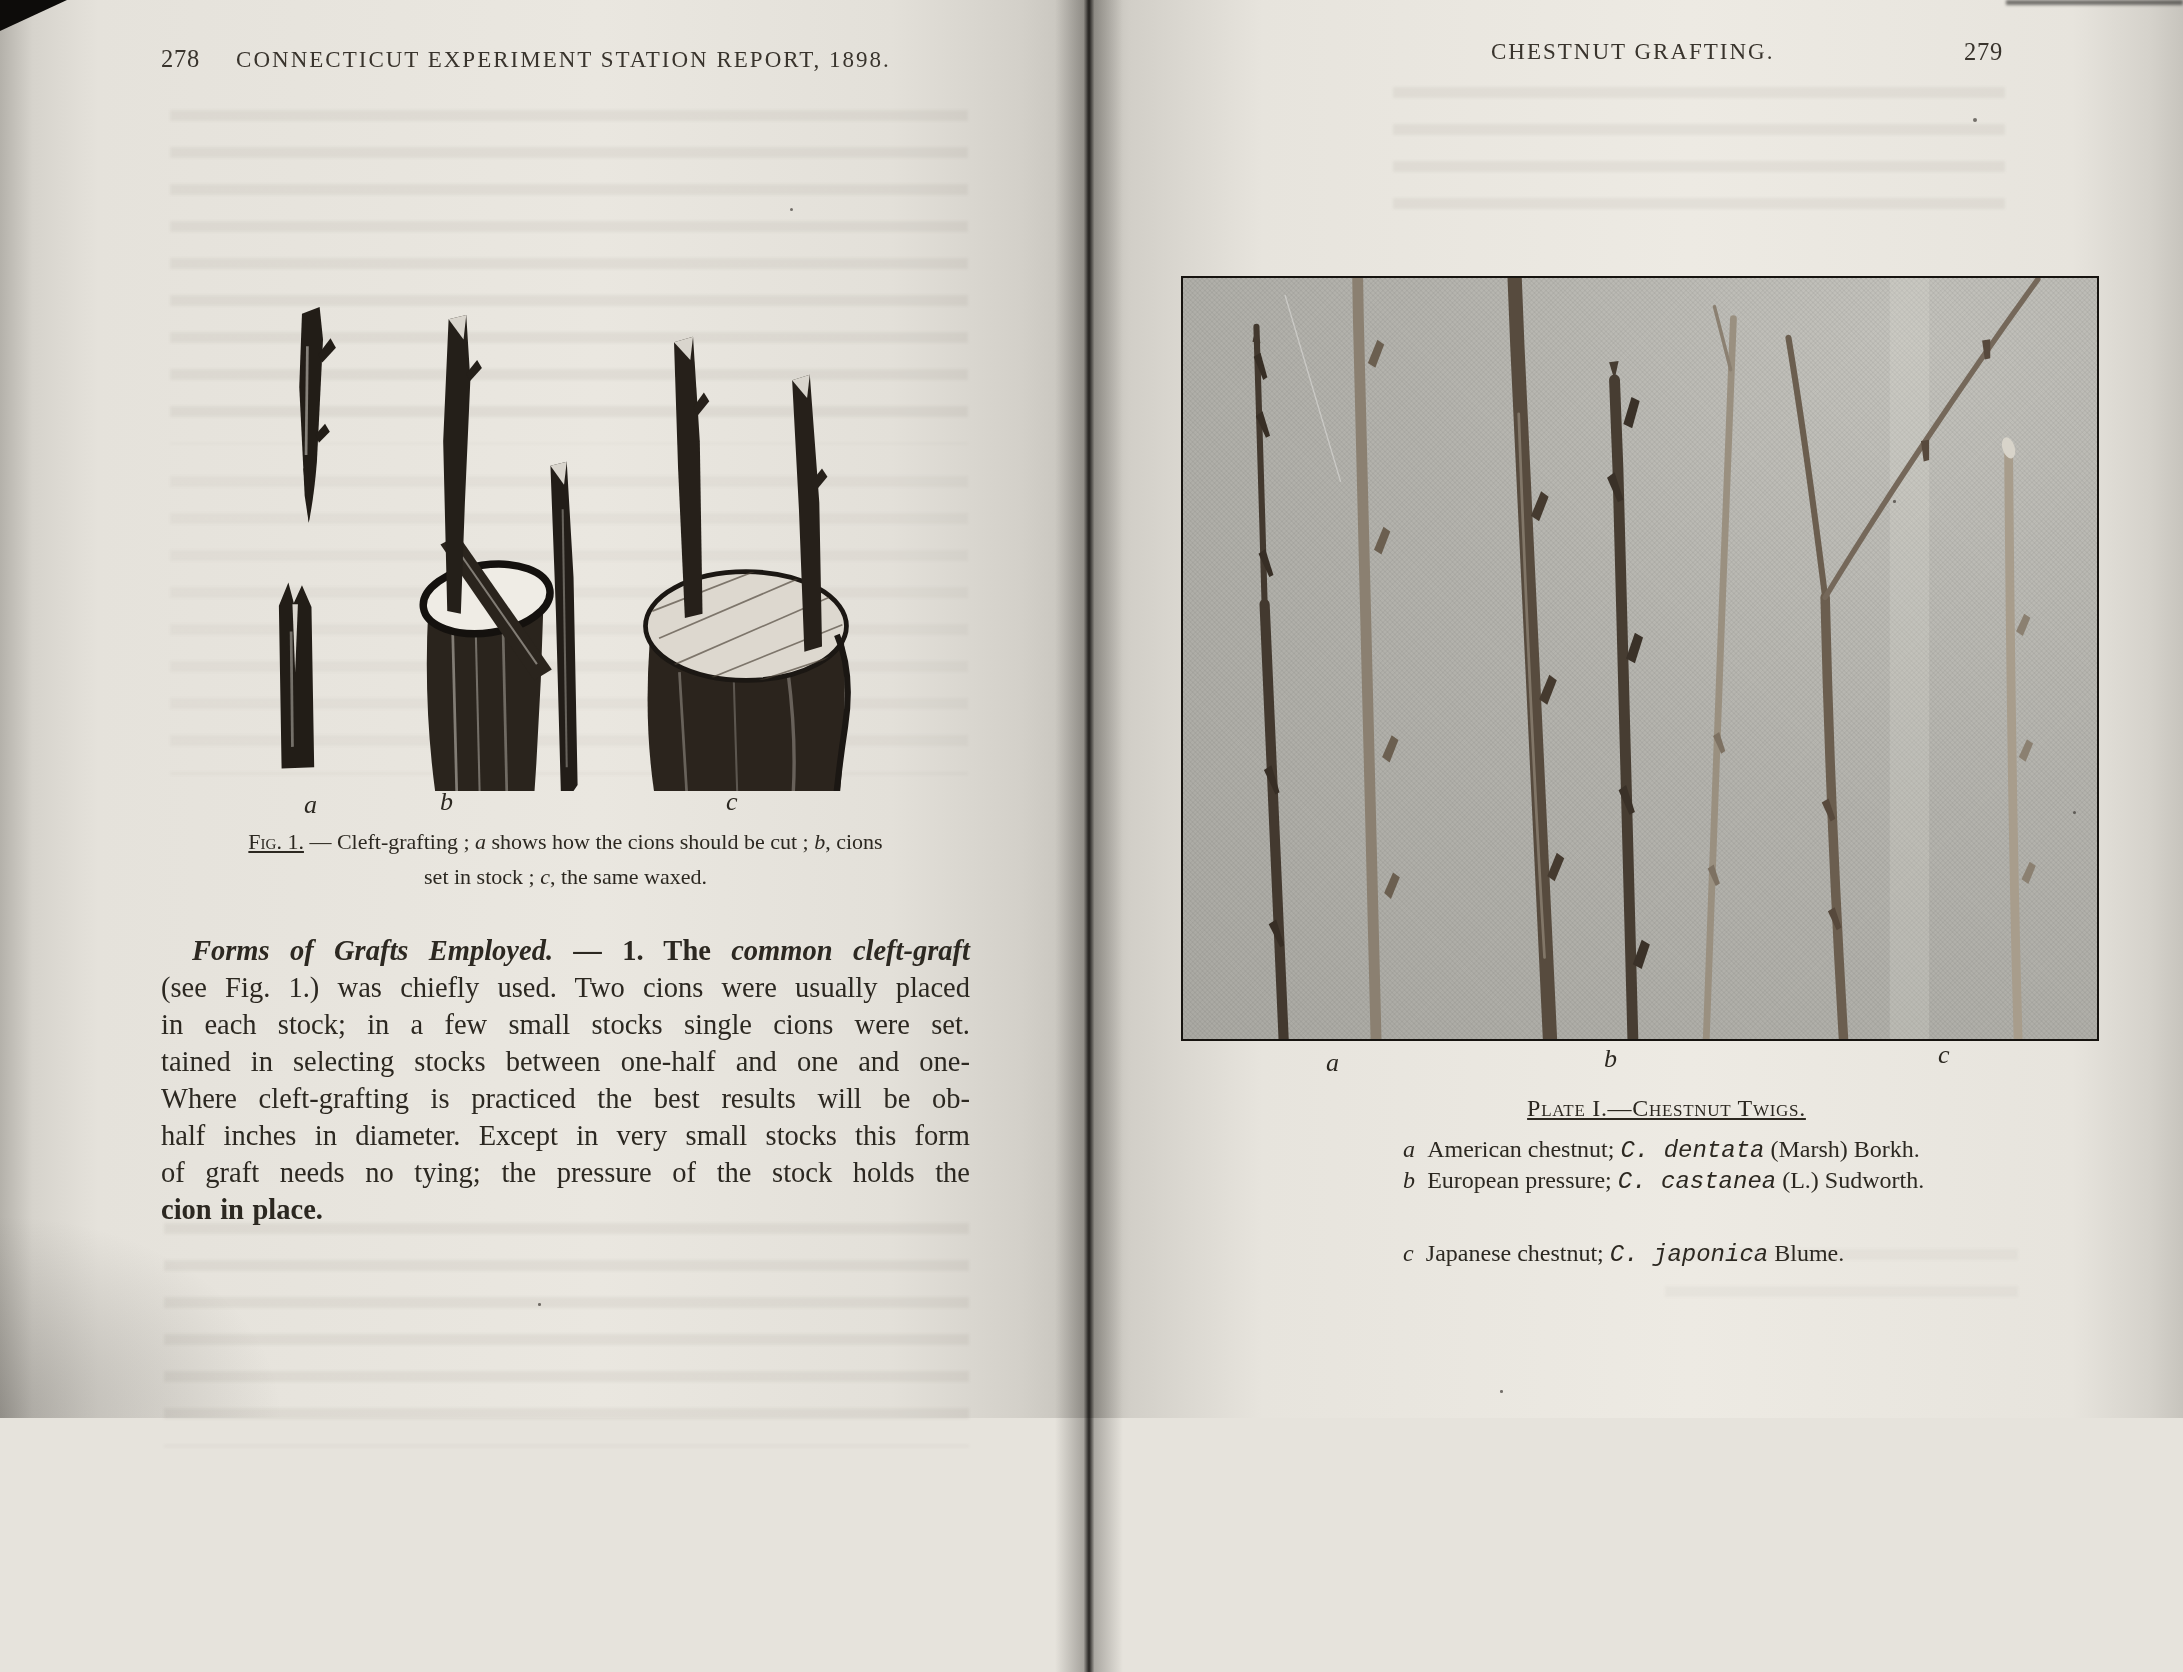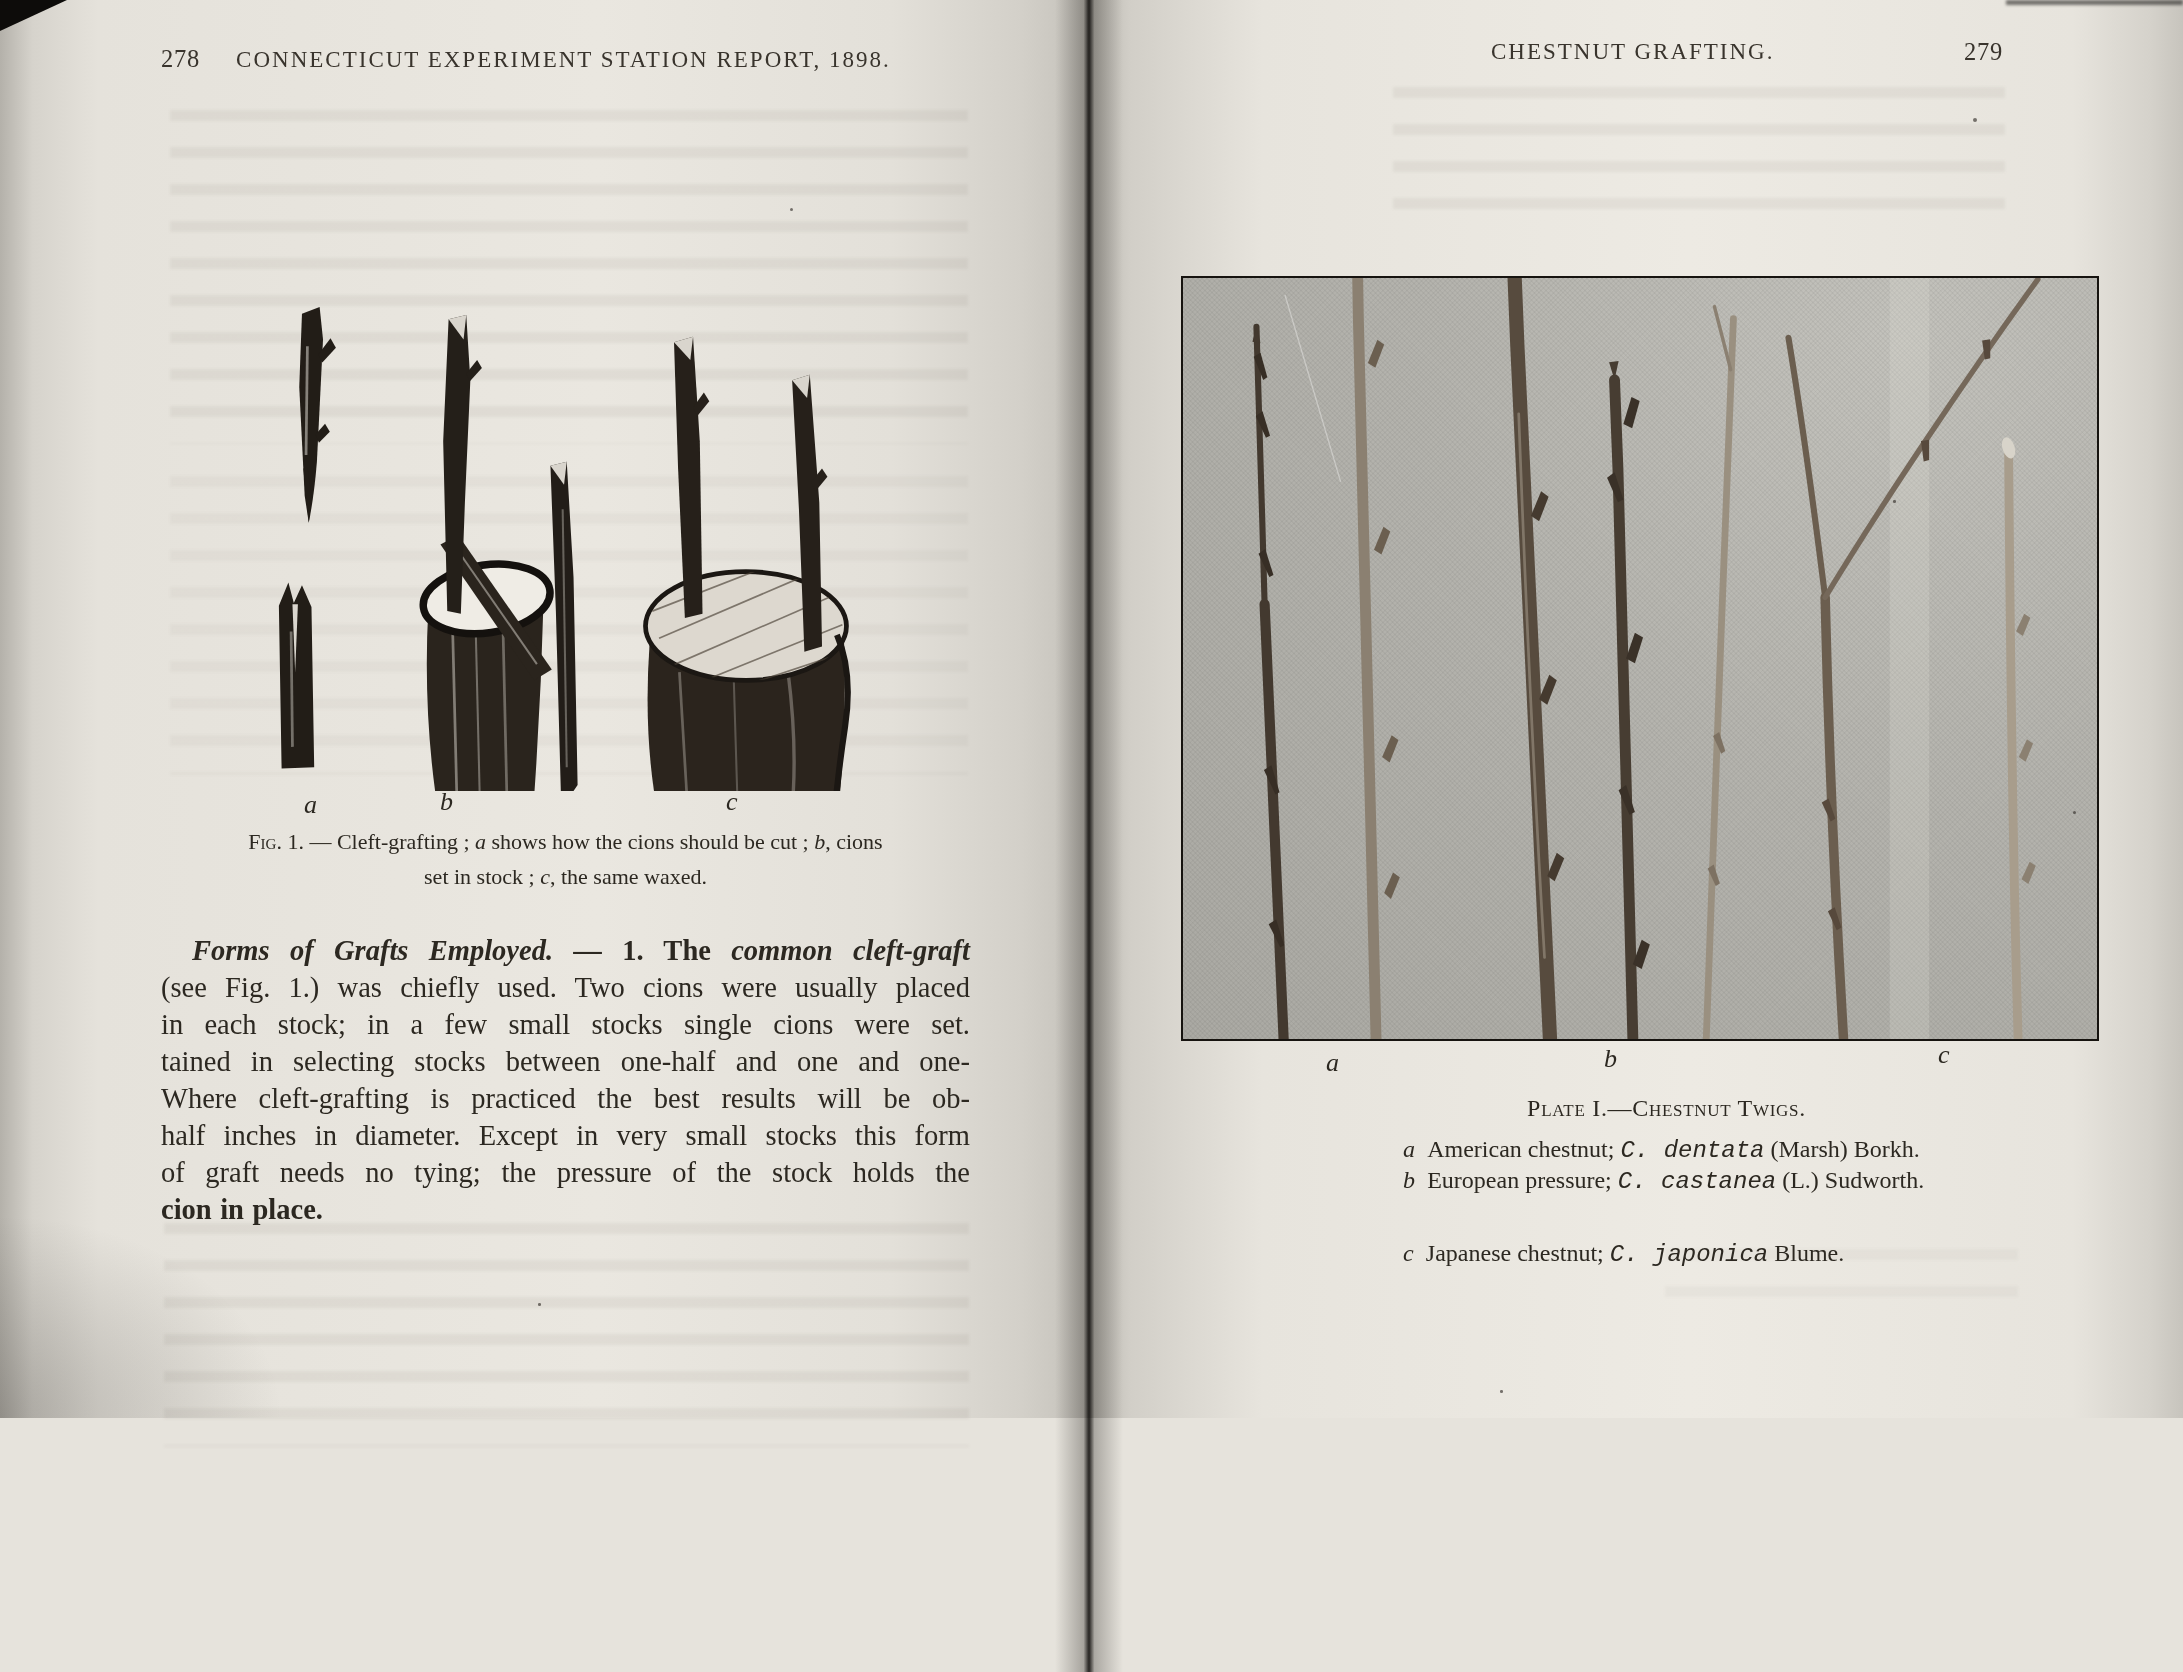--- a/index.html
+++ b/index.html
@@ -21,21 +21,21 @@
     background:radial-gradient(ellipse at 0% 100%,rgba(40,37,33,.25),rgba(40,37,33,0) 70%);}
 
   
   .runhead{position:absolute;font-size:23px;letter-spacing:2px;color:#39342d;white-space:nowrap;}
   .pageno{font-size:24.5px;letter-spacing:0.7px;}
   .body-par{position:absolute;left:161px;top:932px;width:809px;font-size:28.5px;line-height:37px;color:#2c2821;}
   .b-line{display:block;text-align:justify;text-align-last:justify;word-spacing:1.4px;}
   .b-line.last{text-align-last:left;font-weight:bold;}
   .b-line.first{text-indent:31px;font-weight:bold;}
   .it{font-style:italic;}
-  .sc{font-variant:small-caps;}
+  .sc{font-variant:small-caps;text-decoration:underline;}
   .figcap{position:absolute;left:161px;top:824px;width:809px;text-align:center;
           font-size:22px;line-height:35px;color:#2c2821;}
   .figletters span{position:absolute;font-style:italic;font-size:26px;color:#2c2821;}
   .platecap-title{position:absolute;left:1400px;top:1095px;width:533px;text-align:center;
           font-size:24px;letter-spacing:0.7px;color:#2c2821;}
   .plate-entry{position:absolute;left:1403px;width:612px;font-size:24px;color:#2c2821;white-space:nowrap;}
   .plate-entry .lbl{font-style:italic;margin-right:12.2px;}
   .plate-entry .sp{font-style:italic;font-family:Liberation Mono, monospace;}
   .plateletters span{position:absolute;font-style:italic;font-size:26px;color:#2c2821;}
 

